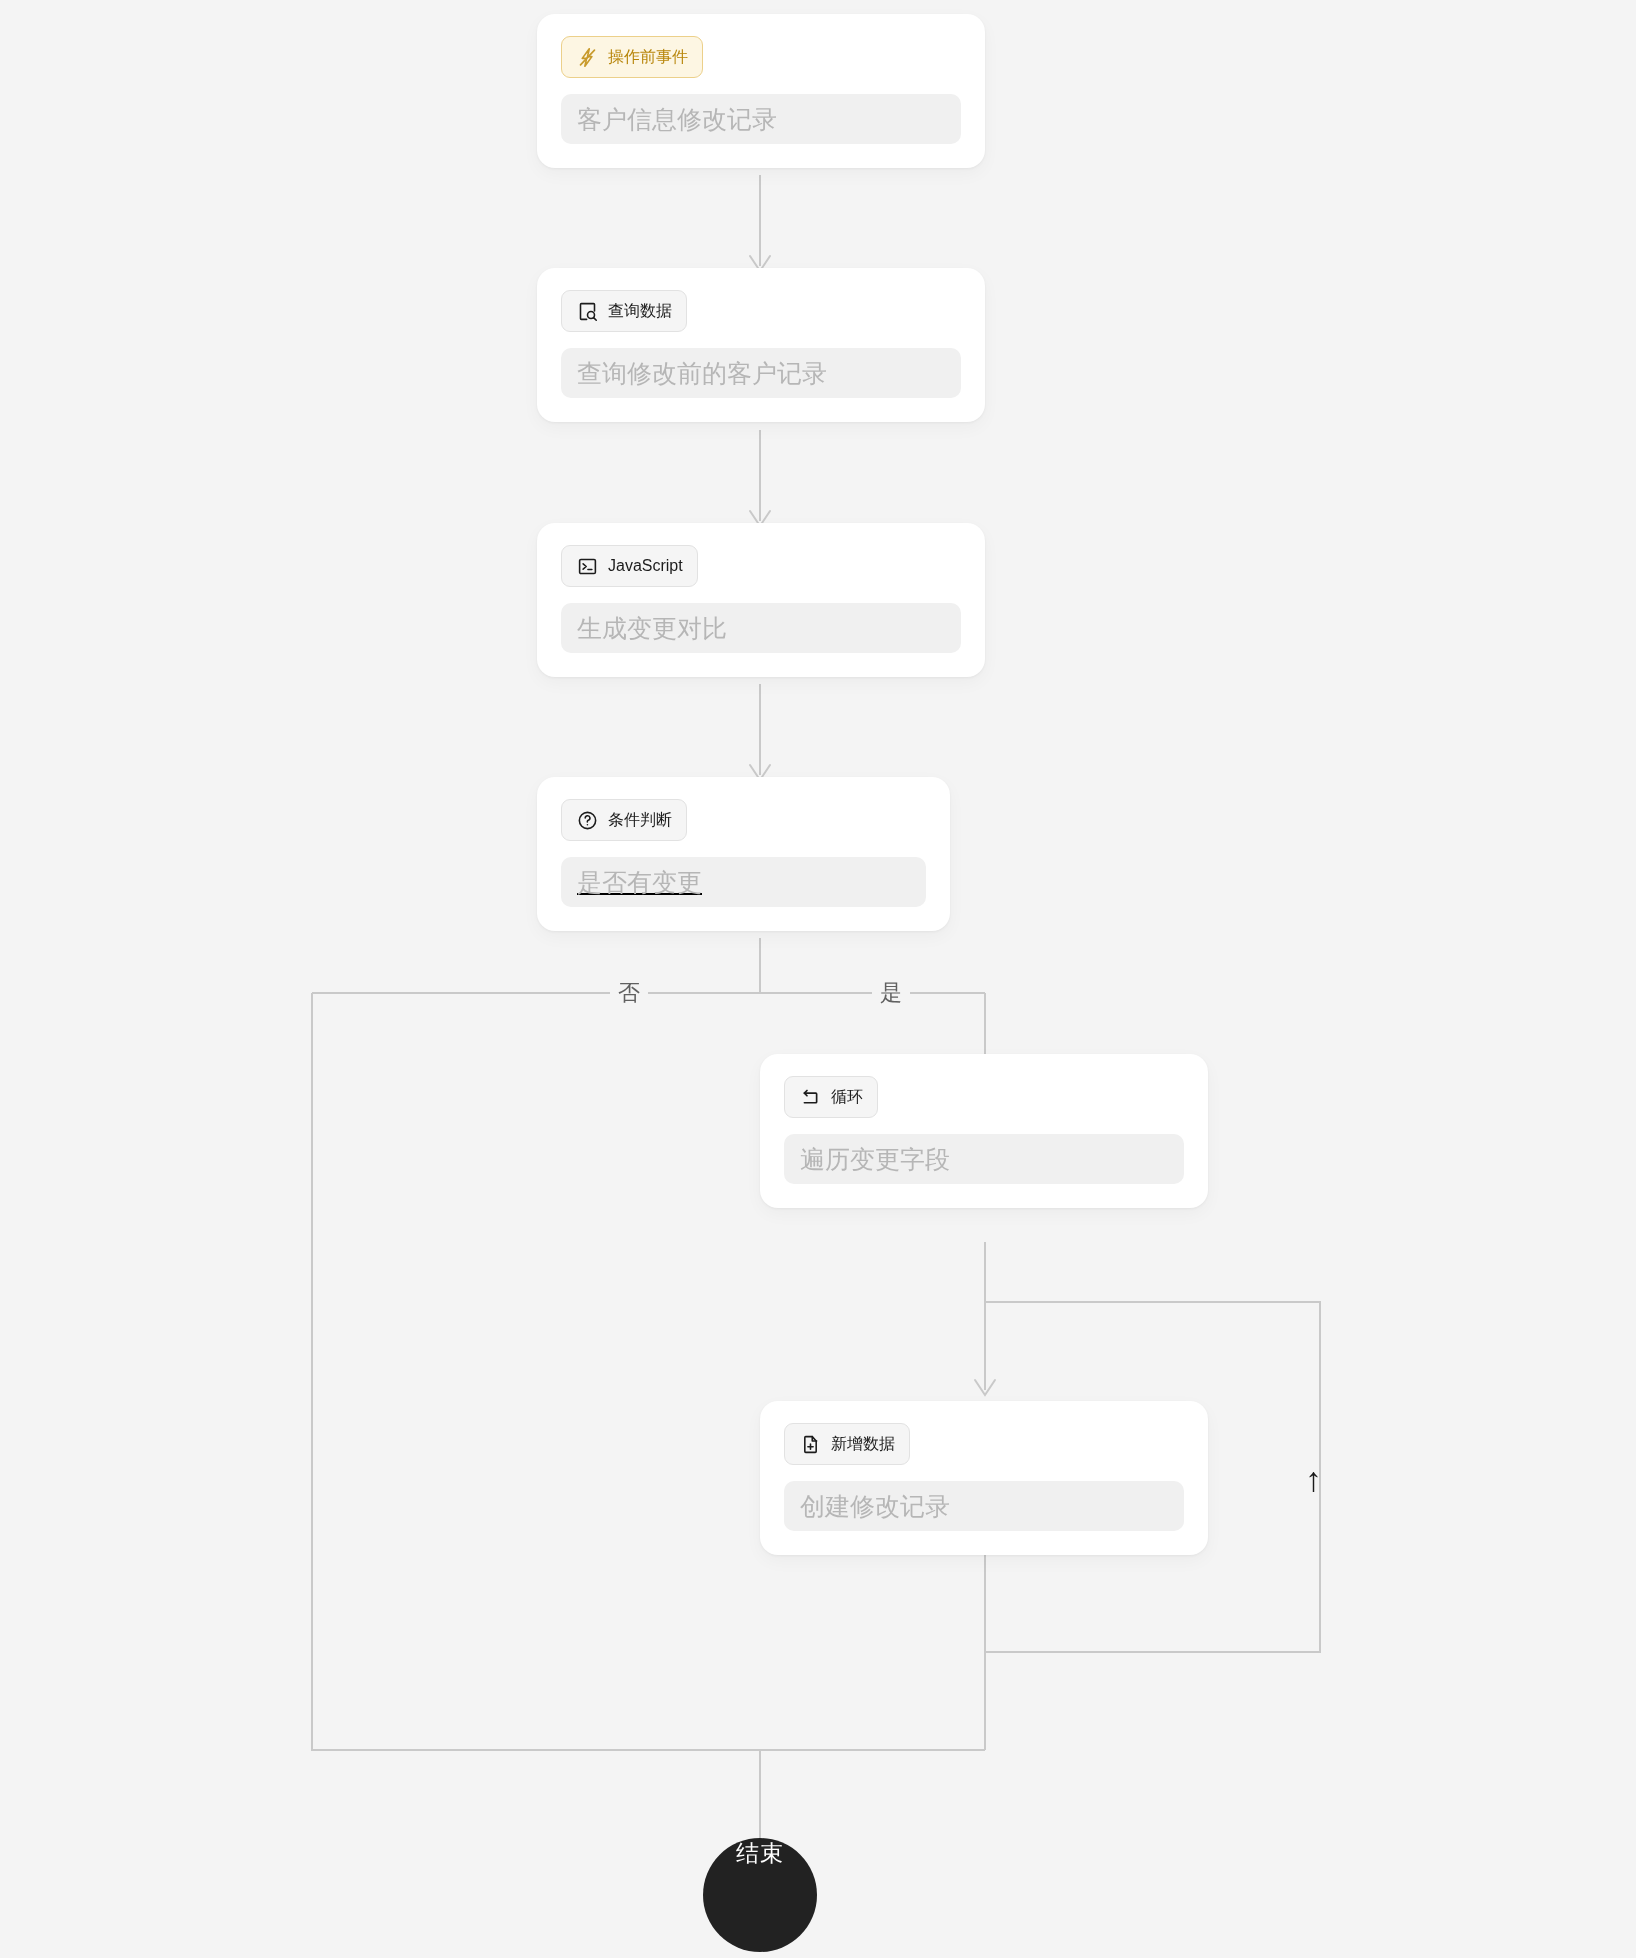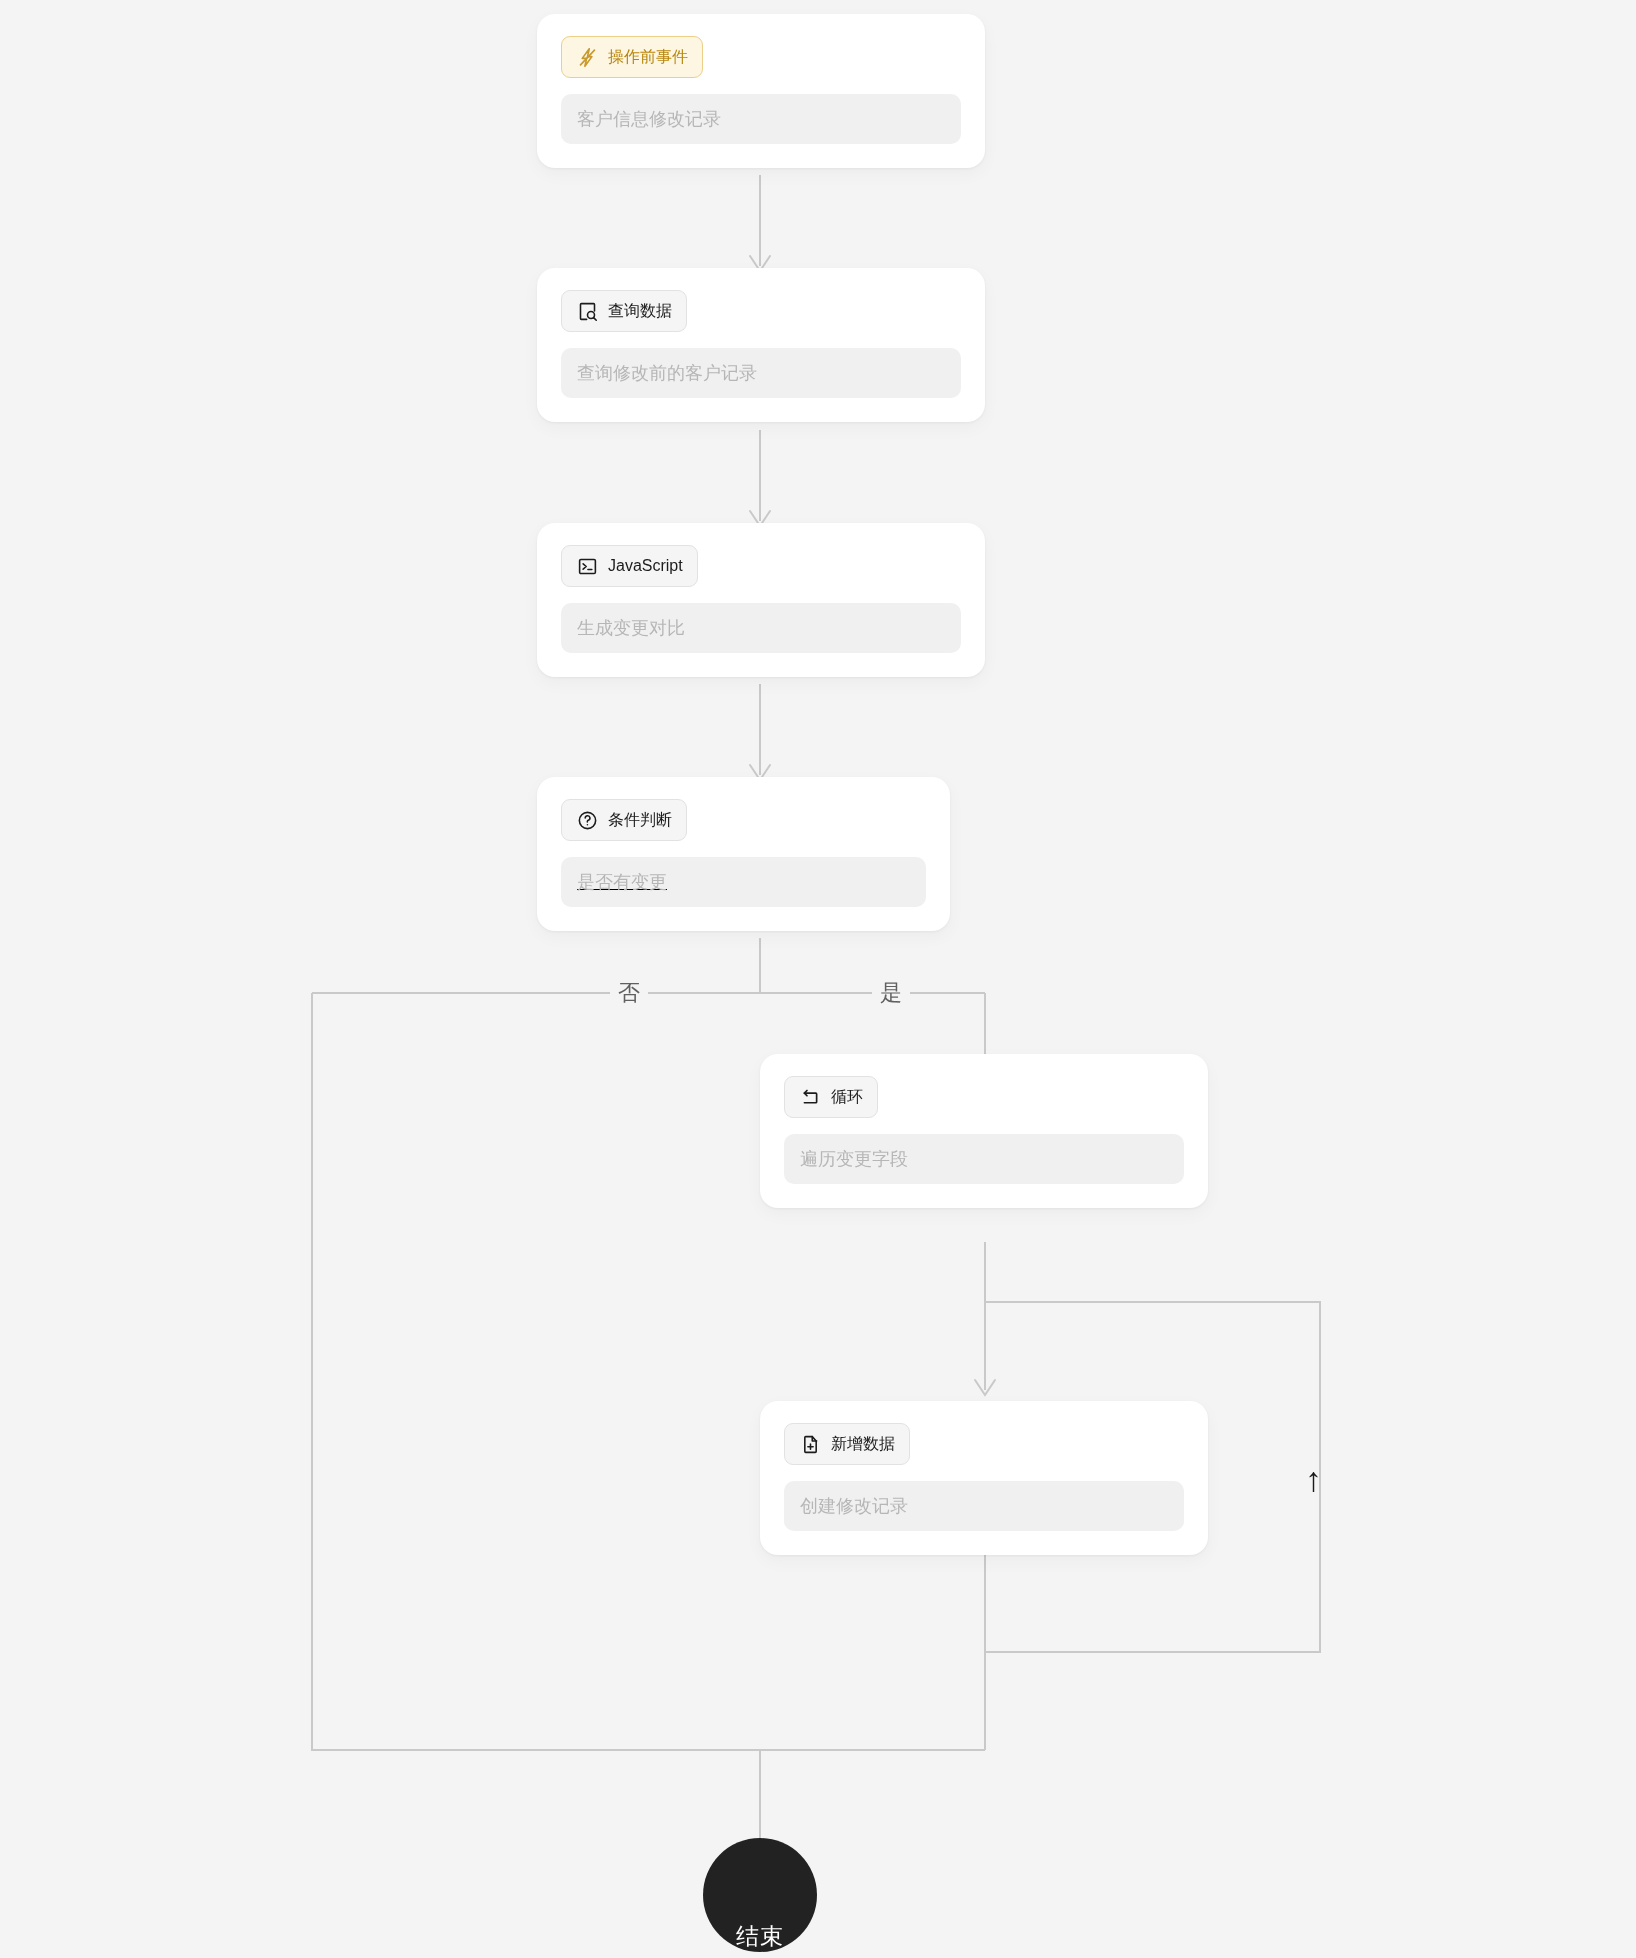--- a/index.html
+++ b/index.html
@@ -68,35 +68,35 @@
   .node-field {
     margin-top: 16px;
     height: 50px;
     border-radius: 10px;
     background: #f0f0f0;
     display: flex;
     align-items: center;
     padding: 0 16px;
     box-sizing: border-box;
     color: #b6b6b6;
-    font-size: 18px;
+    font-size: 25px;
     white-space: nowrap;
     overflow: hidden;
   }
 
   
   .end-node {
     position: absolute;
     width: 114px;
     height: 114px;
     border-radius: 50%;
     background: #222222;
     color: #ffffff;
     display: flex;
-    align-items: flex-end;
+    align-items: flex-start;
     justify-content: center;
     font-size: 23px;
     letter-spacing: 1px;
   }
 
   
   .branch-label {
     position: absolute;
     font-size: 22px;
     color: #606060;

